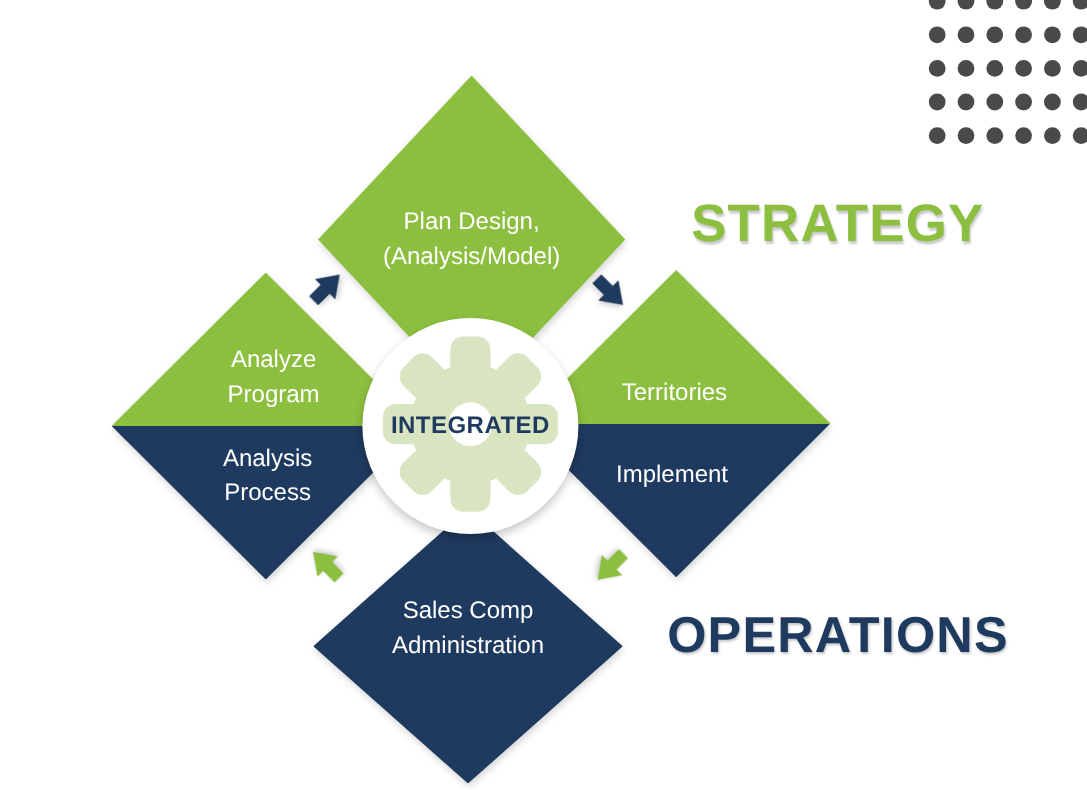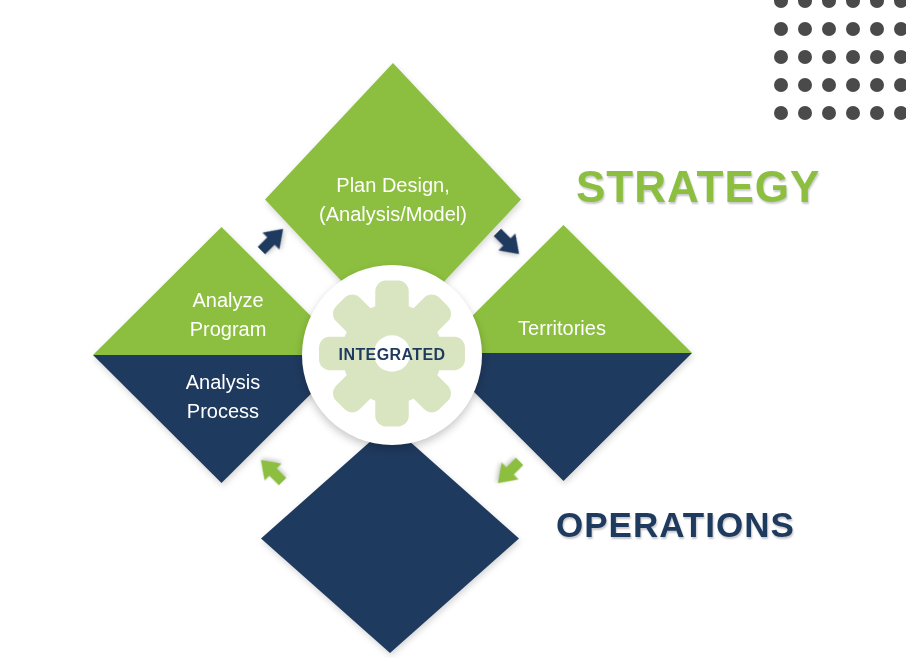--- a/index.html
+++ b/index.html
@@ -35,36 +35,36 @@
   .label{position:absolute;transform:translate(-50%,-50%);color:#fff;
     font-size:20px;line-height:29px;text-align:center;white-space:nowrap;z-index:3;}
 
   
   .circle{position:absolute;left:302px;top:265px;width:180px;height:180px;
     border-radius:50%;background:var(--white);z-index:4;
     box-shadow:0 4px 8px rgba(0,0,0,.22);
     display:flex;align-items:center;justify-content:center;}
   .gear{position:absolute;left:50%;top:50%;transform:translate(-50%,-51%);}
   .center-text{position:relative;z-index:5;text-align:center;color:var(--navy);
-    font-size:16px;font-weight:800;line-height:22px;letter-spacing:.4px;white-space:nowrap;}
+    font-size:20px;font-weight:800;line-height:22px;letter-spacing:.4px;white-space:nowrap;}
 
   
   .arrow{position:absolute;z-index:2;filter:drop-shadow(1px 2px 2px rgba(0,0,0,.2));}
   .arrow-navy{color:var(--navy);}
   .arrow-green{color:var(--green);}
   .a-lt{left:254px;top:222px;transform:rotate(-45deg);}
   .a-tr{left:490px;top:225px;transform:rotate(45deg);}
   .a-rb{left:491px;top:454px;transform:rotate(135deg);}
   .a-bl{left:254px;top:453px;transform:rotate(-135deg);}
 
   
   .heading{position:absolute;font-weight:800;letter-spacing:1px;white-space:nowrap;
     text-shadow:1px 2px 2px rgba(0,0,0,.22);}
   .h-strategy{left:576px;top:162px;font-size:44px;color:var(--green);}
-  .h-operations{left:556px;top:505px;font-size:35px;color:var(--navy);}
+  .h-operations{left:556px;top:505px;font-size:42px;color:var(--navy);}
 </style>
 </head>
 <body>
 
 <div class="canvas">
 
   <div class="dots">
       <span class="dot"></span>
       <span class="dot"></span>
       <span class="dot"></span>
@@ -118,20 +118,27 @@
     <div>Analyze</div>
     <div>Program</div>
   </div>
   <div class="label" style="left:223px;top:397px;">
     <div>Analysis</div>
     <div>Process</div>
   </div>
   <div class="label" style="left:562px;top:328px;">
     <div>Territories</div>
   </div>
+  <div class="label" style="left:560px;top:396px;">
+    <div>Implement</div>
+  </div>
+  <div class="label" style="left:390px;top:524px;">
+    <div>Sales Comp</div>
+    <div>Administration</div>
+  </div>
 
   <div class="circle">
     <svg class="gear" viewBox="0 0 100 100" width="152" height="152" aria-hidden="true">
       <g fill="var(--gear-green)">
         <rect x="39" y="2" width="22" height="96" rx="7"></rect>
         <rect x="39" y="2" width="22" height="96" rx="7" transform="rotate(45 50 50)"></rect>
         <rect x="39" y="2" width="22" height="96" rx="7" transform="rotate(90 50 50)"></rect>
         <rect x="39" y="2" width="22" height="96" rx="7" transform="rotate(135 50 50)"></rect>
         <circle cx="50" cy="50" r="33"></circle>
       </g>

